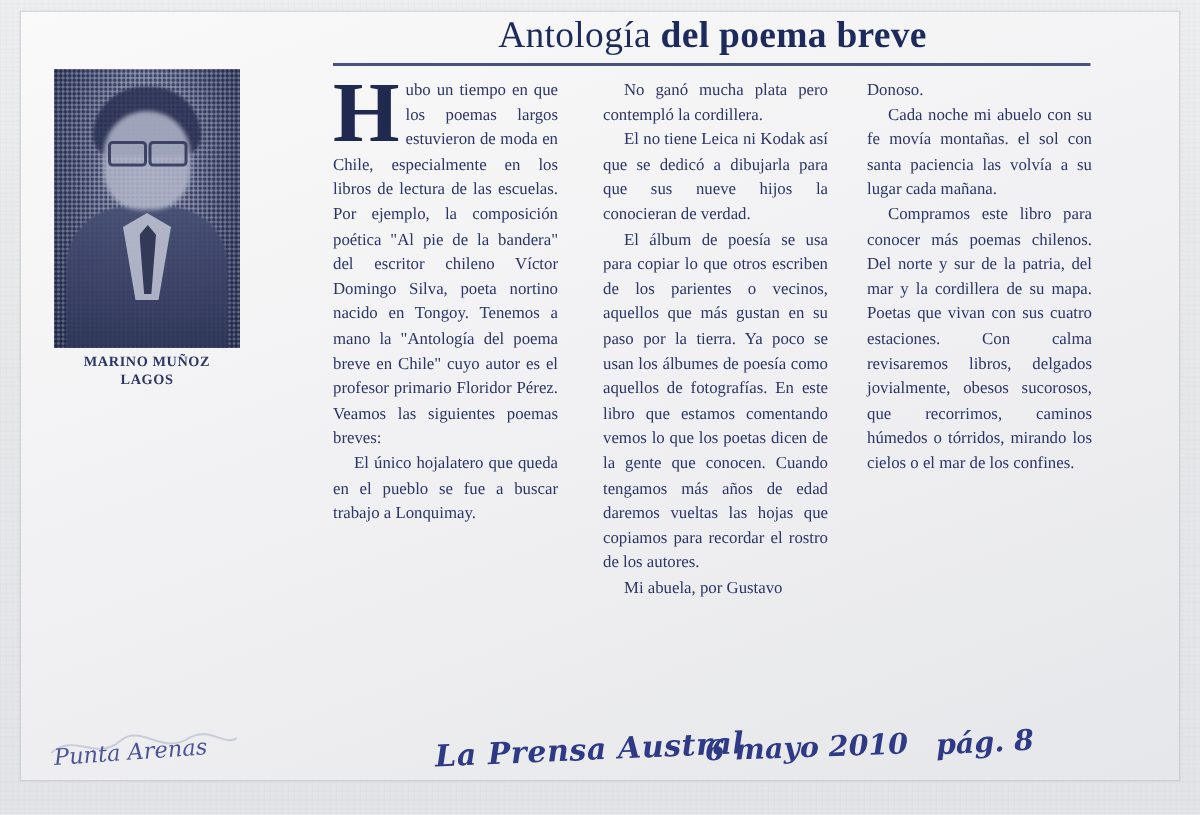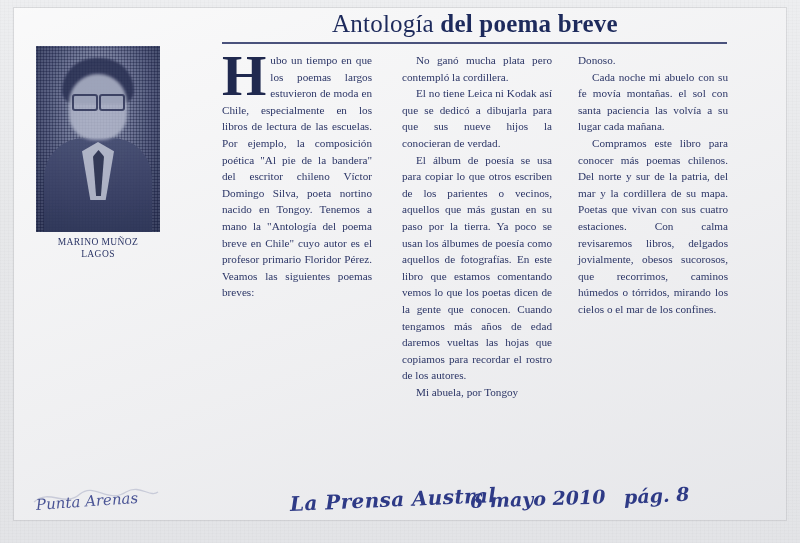--- a/index.html
+++ b/index.html
@@ -59,21 +59,21 @@
     left:222px;top:42px;
     width:505px;height:2px;
     background:#2b3566;
     opacity:.85;
   }
 
   
   .portrait-wrap{
     position:absolute;
     left:36px;top:46px;
-    width:112px;height:200px;
+    width:112px;height:200px;font-weight:bold;
   }
   .portrait{
     width:124px;height:186px;
     background:
       radial-gradient(ellipse at 50% 33%, #8d93ad 0%, #6f7694 34%, #565d7e 55%, #3f4666 78%, #333a58 100%);
     position:relative;
     overflow:hidden;
     filter:contrast(1.05);
   }
   
@@ -230,27 +230,28 @@
     <div class="caption">
       <div>Marino Muñoz</div>
       <div>Lagos</div>
     </div>
   </div>
 
   <div class="cols">
 
     <div class="col" id="col1">
       <p class="noind"><span class="dropcap">H</span><span>ubo un tiempo en que los poemas largos estuvieron de moda en Chile, especialmente en los libros de lectura de las escuelas. Por ejemplo, la composición poética "Al pie de la bandera" del escritor chileno Víctor Domingo Silva, poeta nortino nacido en Tongoy. Tenemos a mano la "Antología del poema breve en Chile" cuyo autor es el profesor primario Floridor Pérez. Veamos las siguientes poemas breves:</span></p>
+      <p>El único hojalatero que queda en el pueblo se fue a buscar trabajo a Lonquimay.</p>
     </div>
 
     <div class="col" id="col2">
       <p>No ganó mucha plata pero contempló la cordillera.</p>
       <p>El no tiene Leica ni Kodak así que se dedicó a dibujarla para que sus nueve hijos la conocieran de verdad.</p>
       <p>El álbum de poesía se usa para copiar lo que otros escriben de los parientes o vecinos, aquellos que más gustan en su paso por la tierra. Ya poco se usan los álbumes de poesía como aquellos de fotografías. En este libro que estamos comentando vemos lo que los poetas dicen de la gente que conocen. Cuando tengamos más años de edad daremos vueltas las hojas que copiamos para recordar el rostro de los autores.</p>
-      <p>Mi abuela, por Tongoy</p>
+      <p>Mi abuela, por Gustavo</p>
     </div>
 
     <div class="col" id="col3">
       <p class="noind">Donoso.</p>
       <p>Cada noche mi abuelo con su fe movía montañas. el sol con santa paciencia las volvía a su lugar cada mañana.</p>
       <p>Compramos este libro para conocer más poemas chilenos. Del norte y sur de la patria, del mar y la cordillera de su mapa. Poetas que vivan con sus cuatro estaciones. Con calma revisaremos libros, delgados jovialmente, obesos sucorosos, que recorrimos, caminos húmedos o tórridos, mirando los cielos o el mar de los confines.</p>
     </div>
 
   </div>
 

